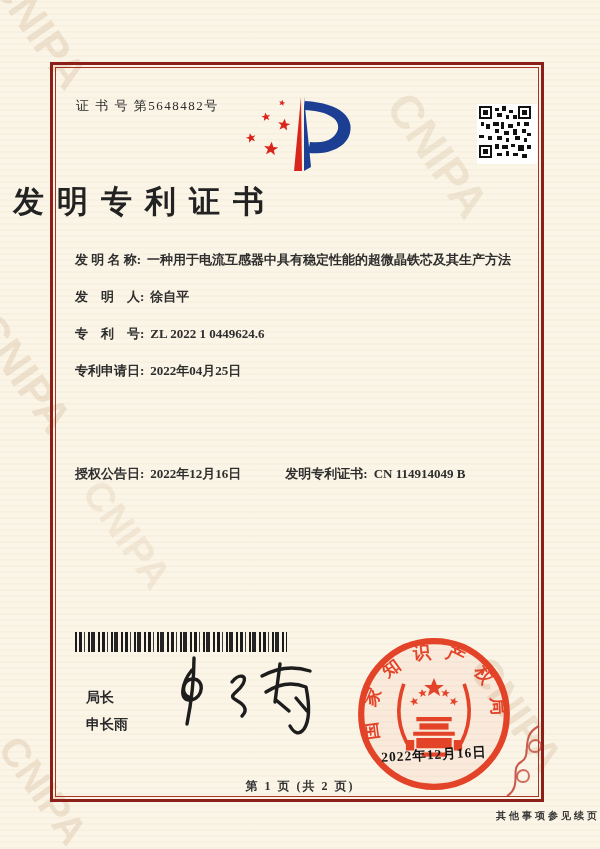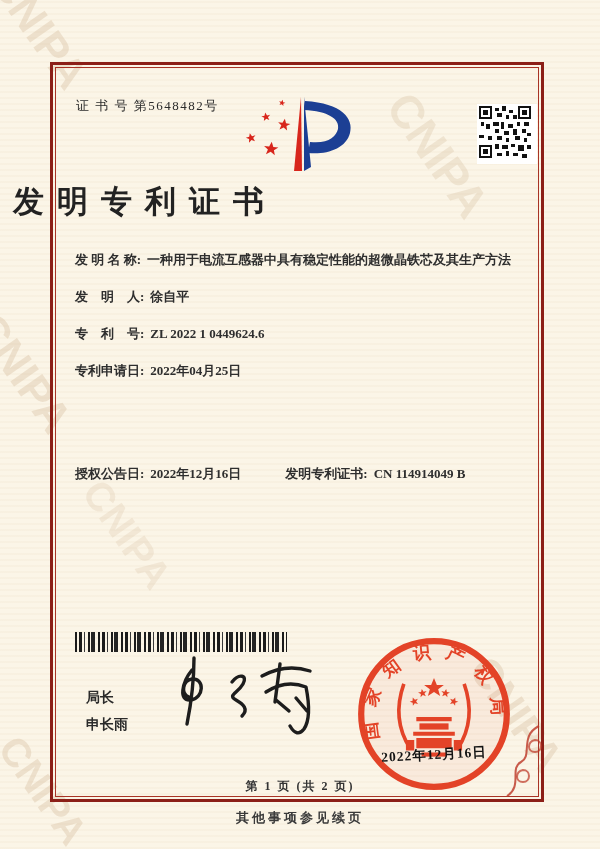--- a/index.html
+++ b/index.html
@@ -32,21 +32,21 @@
   .paras p{margin:0;text-indent:2em;}
   
   .barcode{left:75px;top:632px;width:212px;height:20px;
     background:repeating-linear-gradient(90deg,#1b1b1b 0 2px,rgba(0,0,0,0) 2px 4px,#1b1b1b 4px 7px,rgba(0,0,0,0) 7px 9px,#3a3a3a 9px 10px,rgba(0,0,0,0) 10px 13px,#1b1b1b 13px 15px,rgba(0,0,0,0) 15px 16px,#242424 16px 20px,rgba(0,0,0,0) 20px 23px);}
   .official{left:86px;top:684px;font-size:14px;font-weight:700;color:#2b2b2b;line-height:27px;}
   .sig{left:150px;top:652px;width:175px;height:98px;}
   .seal{left:356px;top:636px;width:156px;height:156px;opacity:.95;}
   .seal-date{left:358px;top:746px;width:152px;text-align:center;font-size:13.5px;font-weight:700;color:#141414;
              transform:rotate(-3deg);letter-spacing:1px;z-index:3;}
   .pg-footer{left:0;top:778px;width:600px;text-align:center;font-size:12px;font-weight:600;color:#333;letter-spacing:2px;}
-  .contnote{left:0;top:809px;width:600px;text-align:center;font-size:13px;font-weight:600;color:#3a3a3a;letter-spacing:3px;}
+  .contnote{left:0;top:809px;width:600px;text-align:right;font-size:10px;font-weight:600;color:#3a3a3a;letter-spacing:3px;}
   .corner-orn{left:489px;top:722px;width:54px;height:78px;z-index:2;}
 </style>
 </head>
 <body>
 
 <div class="page">
 
   <span class="wm" style="left:-28px;top:4px;font-size:44px;">CNIPA</span>
   <span class="wm" style="left:368px;top:128px;font-size:46px;color:rgba(208,182,150,.28);">CNIPA</span>
   <span class="wm" style="left:-44px;top:348px;font-size:44px;">CNIPA</span>

